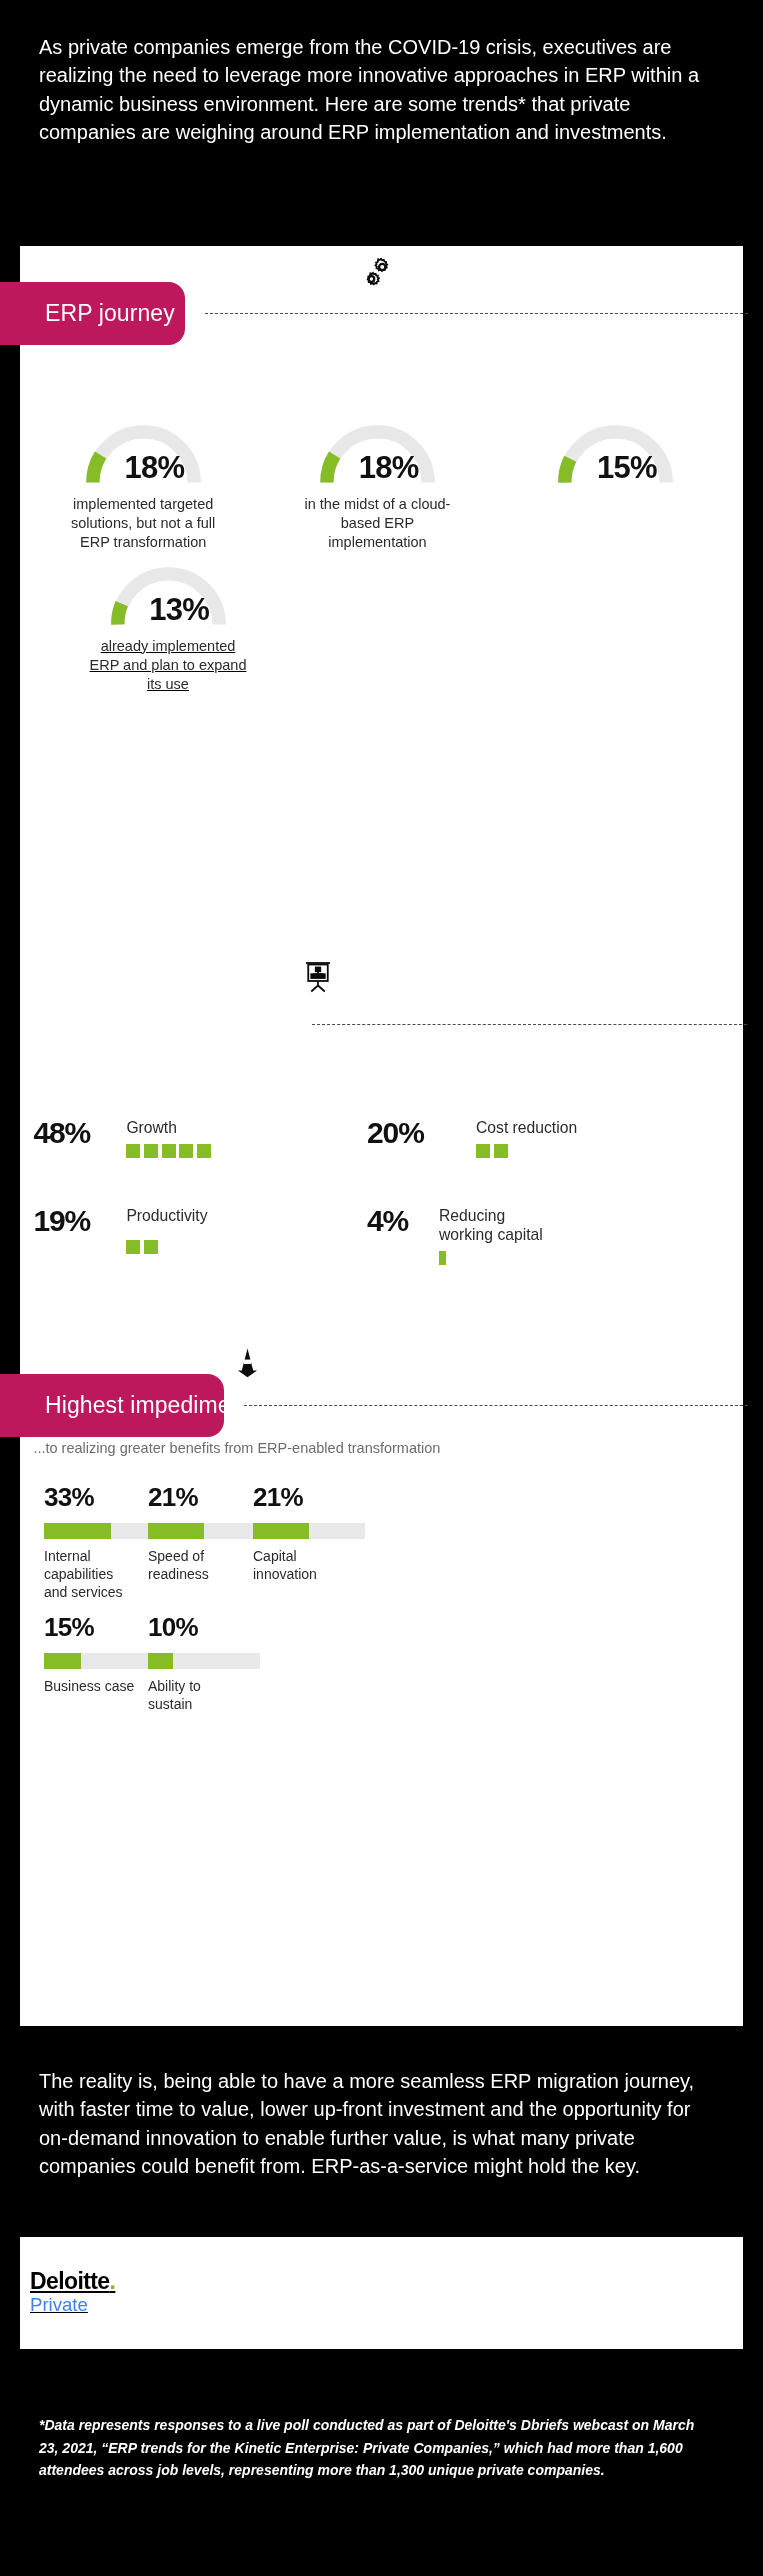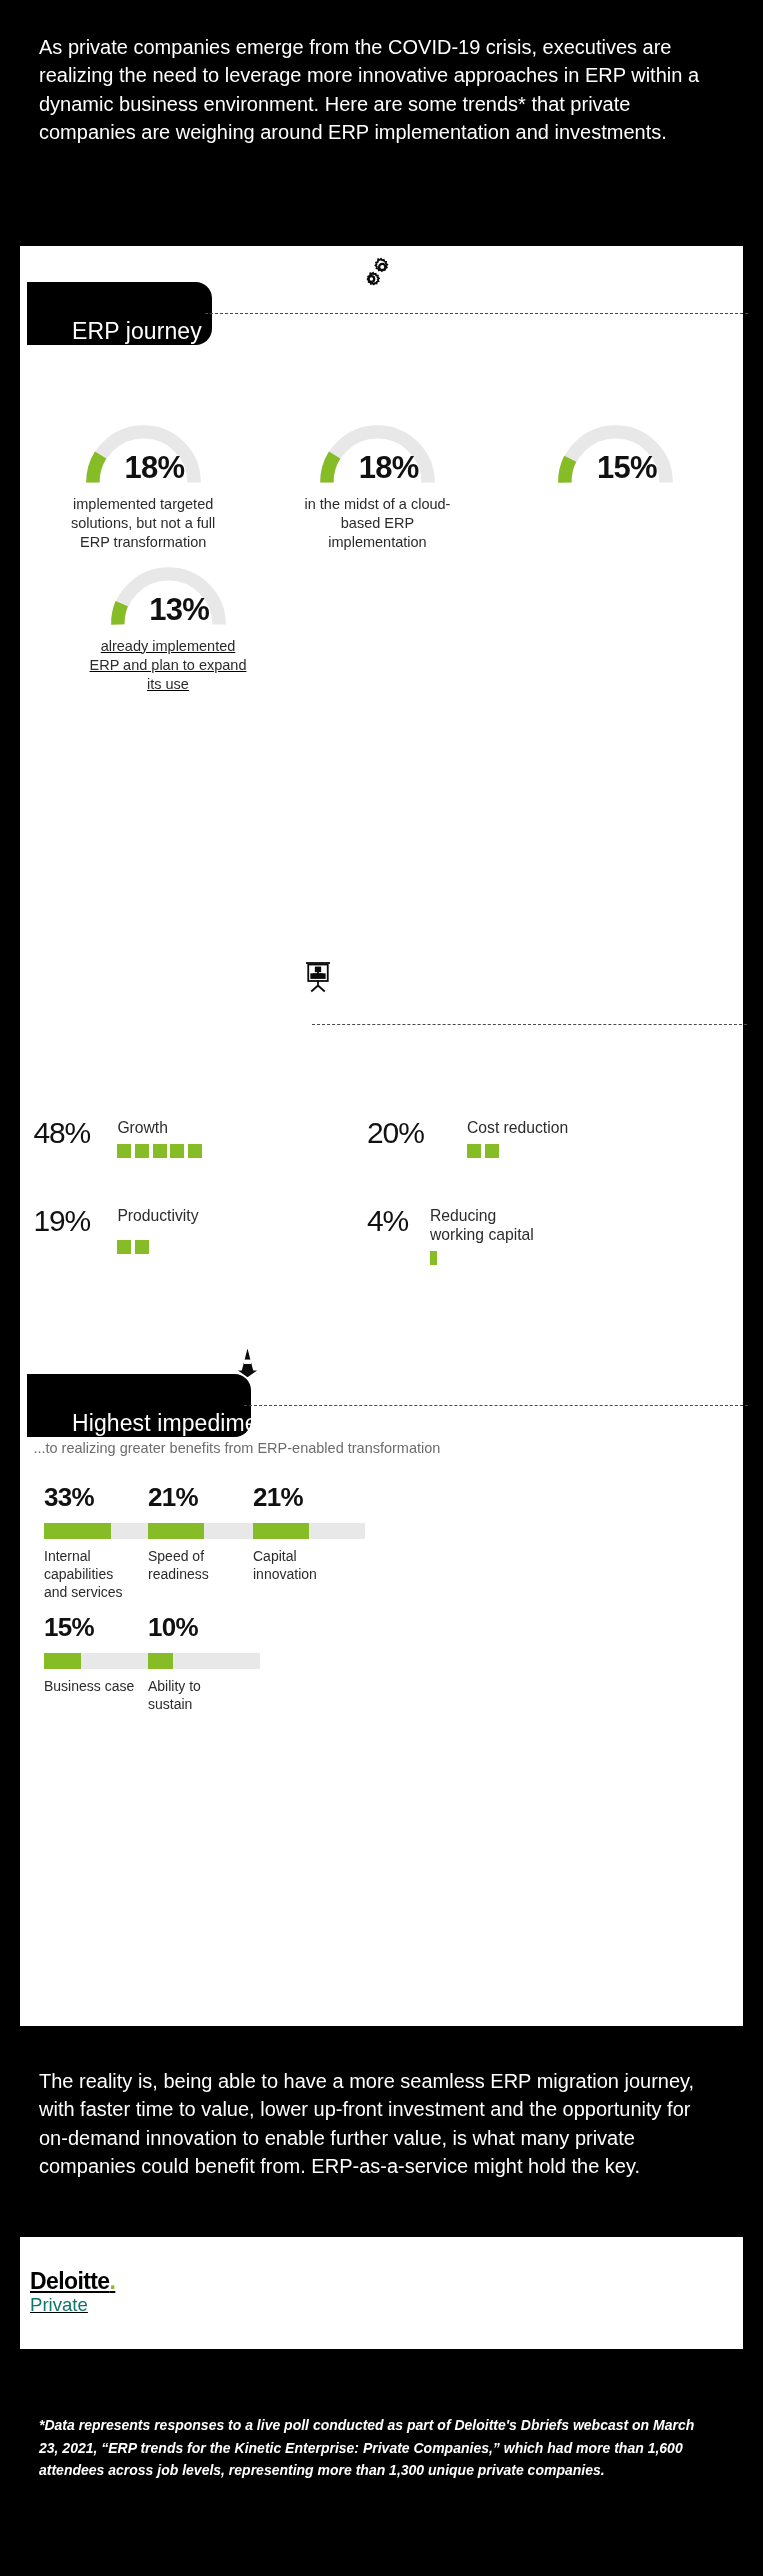--- a/index.html
+++ b/index.html
@@ -24,27 +24,26 @@
     left: 20px;
     width: 723px;
     background: #ffffff;
   }
   #main-card { top: 246px; height: 1780px; }
   #logo-card { top: 2237px; height: 112px; }
   .band {
     position: absolute;
     left: -20px;
     height: 63px;
-    background: #000000;
+    background: #be185d;
     border-top-right-radius: 16.4px;
     border-bottom-right-radius: 16.4px;
     display: flex;
-    align-items: flex-end;
+    align-items: center;
     padding-left: 45px;
-    margin-left: 27px;
   }
   .band-title {
     color: #ffffff;
     font-size: 23px;
     font-weight: 400;
     letter-spacing: 0.1px;
     white-space: nowrap;
   }
   .dash {
     position: absolute;
@@ -77,27 +76,27 @@
     line-height: 1.32;
     color: #2b2b2b;
     margin-top: 7.5px;
     font-weight: 400;
   }
 
   
   .prio-item { position: absolute; display: flex; align-items: flex-start; }
   .prio-pct {
     font-size: 30px;
-    font-weight: normal;
+    font-weight: bold;
     color: #111111;
     letter-spacing: -1.1px;
     line-height: 1;
     min-width: 75px;
   }
-  .prio-right { margin-left: 9px; }
+  .prio-right { margin-left: 18px; }
   .prio-name {
     font-size: 15.7px;
     color: #2b2b2b;
     line-height: 1.22;
     white-space: pre-line;
   }
   .squares { display: flex; gap: 3.7px; margin-top: 6.7px; }
   .sq { width: 14px; height: 14px; background: #86bc25; }
   .sq.half { width: 6.7px; }
 
@@ -135,21 +134,21 @@
   .logo-main {
     font-size: 23px;
     font-weight: bold;
     color: #000000;
     letter-spacing: -0.6px;
     line-height: 1;
   }
   .logo-dot { color: #86bc25; }
   .logo-sub {
     font-size: 18.6px;
-    color: #0f766e;
+    color: #3b82f6;
     line-height: 1.1;
     margin-top: 2.2px;
     font-weight: 400;
   }
 
   .footnote {
     position: absolute;
     left: 39px;
     top: 2414px;
     width: 671px;

